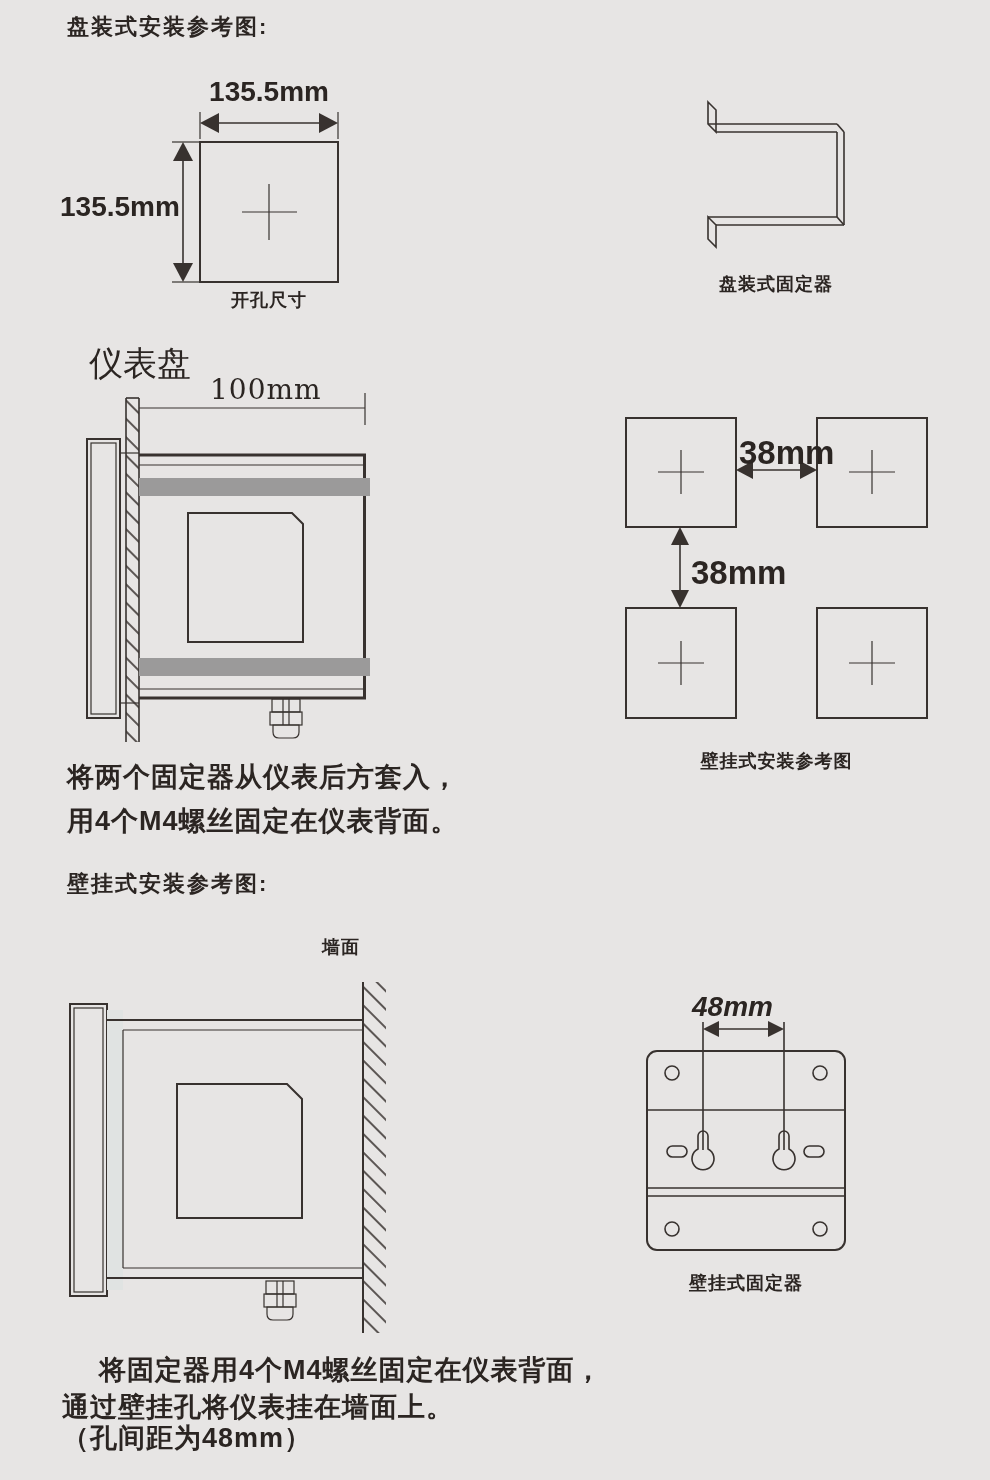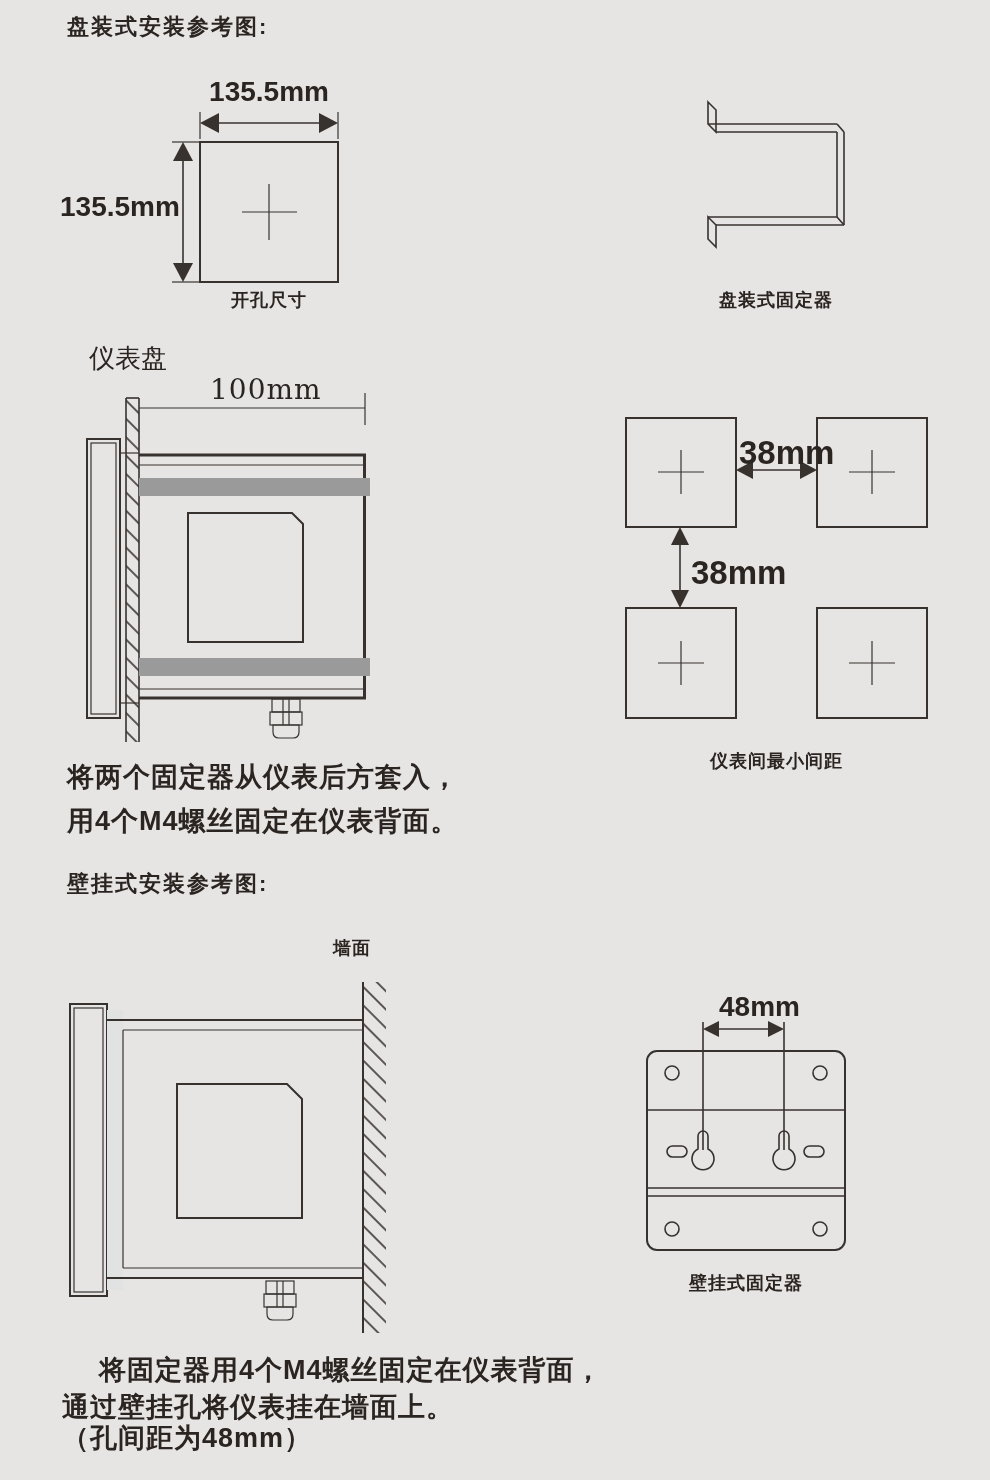--- a/index.html
+++ b/index.html
@@ -180,34 +180,34 @@
     <path d="M779,1136 a5,5 0 0 1 10,0 L789,1149 a11,11 0 1 1 -10,0 Z" class="ln med"></path>
   </g>
 </svg>
 
 <div class="t title" style="left:67px;top:14px;">盘装式安装参考图:</div>
 
 <div class="t dim center" style="left:200px;top:76px;width:138px;">135.5mm</div>
 <div class="t dim" style="left:60px;top:191px;">135.5mm</div>
 <div class="t cap center" style="left:200px;top:290px;width:138px;">开孔尺寸</div>
 
-<div class="t cap center" style="left:660px;top:290px;width:232px;">盘装式固定器</div>
-
-<div class="t serif" style="left:89px;top:344px;font-size:26px;">仪表盘</div>
+<div class="t cap center" style="left:660px;top:274px;width:232px;">盘装式固定器</div>
+
+<div class="t serif" style="left:89px;top:344px;font-size:34px;">仪表盘</div>
 <div class="t serif" style="left:210px;top:374px;font-size:28px;letter-spacing:1px;">100mm</div>
 
 <div class="t dim-sm" style="left:739px;top:434px;">38mm</div>
 <div class="t dim-sm" style="left:691px;top:554px;">38mm</div>
-<div class="t cap center" style="left:626px;top:751px;width:301px;">仪表间最小间距</div>
+<div class="t cap center" style="left:626px;top:751px;width:301px;">壁挂式安装参考图</div>
 
 <div class="t note" style="left:67px;top:762px;">将两个固定器从仪表后方套入，</div>
 <div class="t note" style="left:67px;top:799px;margin-top:7px;">用4个M4螺丝固定在仪表背面。</div>
 
 <div class="t title" style="left:67px;top:871px;">壁挂式安装参考图:</div>
 
-<div class="t cap" style="left:333px;top:938px;">墙面</div>
-
-<div class="t dim" style="left:719px;top:991px;">48mm</div>
+<div class="t cap" style="left:322px;top:938px;font-family:Liberation Mono, monospace;">墙面</div>
+
+<div class="t dim" style="left:692px;top:991px;font-style:italic;">48mm</div>
 <div class="t cap center" style="left:647px;top:1273px;width:198px;">壁挂式固定器</div>
 
 <div class="t note" style="left:62px;top:1355px;margin-left:37px;">将固定器用4个M4螺丝固定在仪表背面，</div>
 <div class="t note" style="left:62px;top:1392px;">通过壁挂孔将仪表挂在墙面上。</div>
 <div class="t note" style="left:62px;top:1423px;">（孔间距为48mm）</div>
 
 </body></html>

